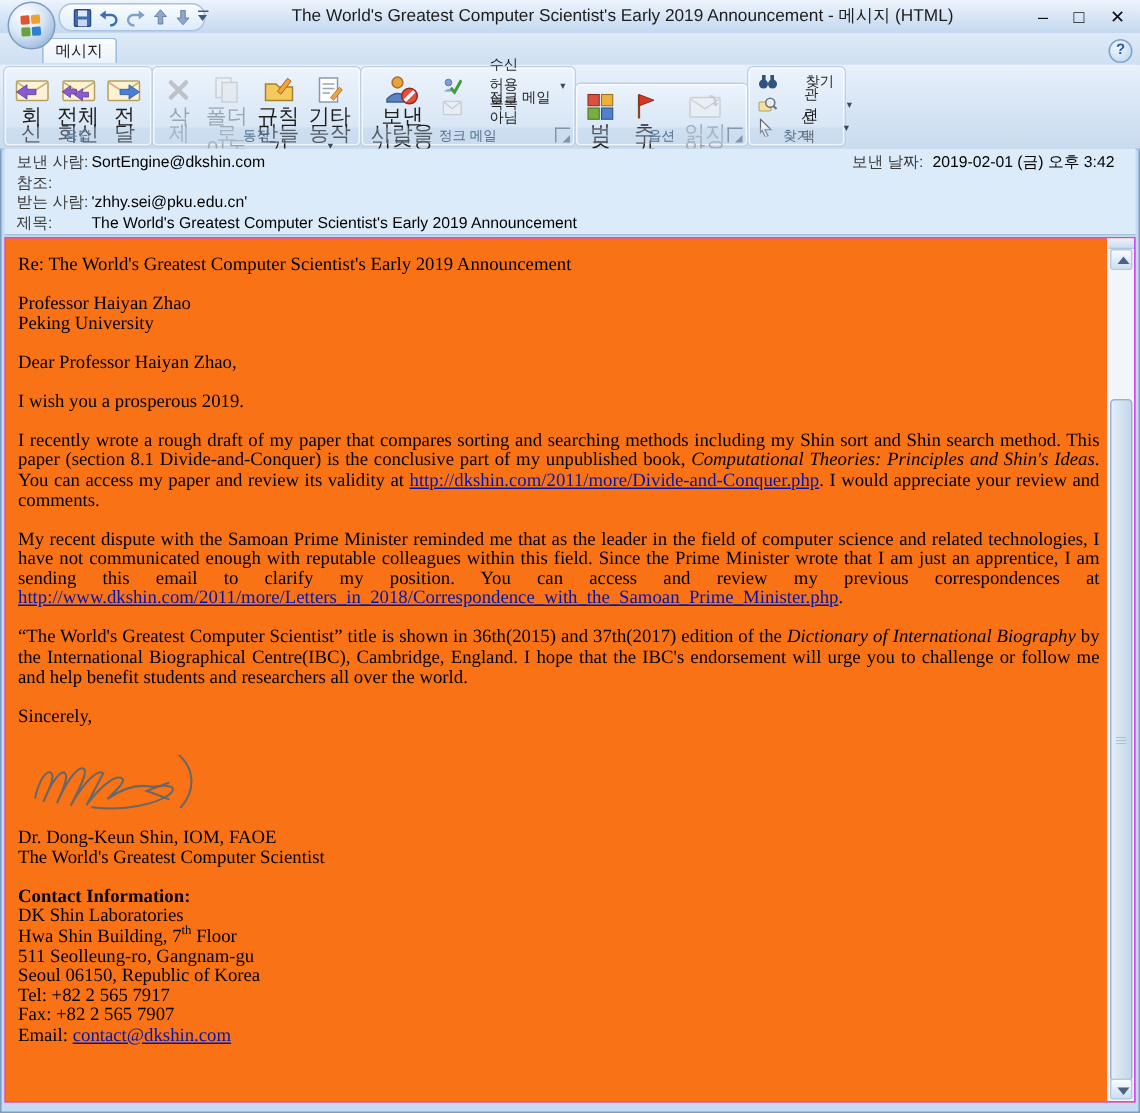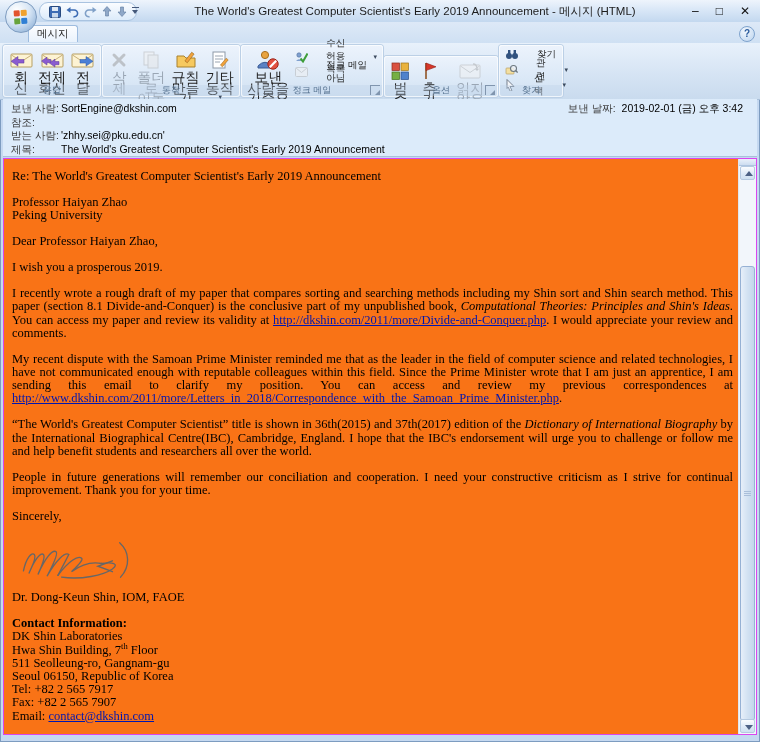--- a/index.html
+++ b/index.html
@@ -383,34 +383,33 @@
 
   <div class="bodywrap">
     <div class="bodycontent">
       <div class="pblock"><span>Re: The World's Greatest Computer Scientist's Early 2019 Announcement</span></div>
       <div class="pblock"><span>Professor Haiyan Zhao</span><br><span>Peking University</span></div>
       <div class="pblock"><span>Dear Professor Haiyan Zhao,</span></div>
       <div class="pblock"><span>I wish you a prosperous 2019.</span></div>
       <div class="pblock just"><span>I recently wrote a rough draft of my paper that compares sorting and searching methods including my Shin sort and Shin search method.  This paper (section 8.1 Divide-and-Conquer) is the conclusive part of my unpublished book, </span><span style="font-style: italic;">Computational Theories: Principles and Shin's Ideas</span><span>. You can access my paper and review its validity at </span><a href="#">http://dkshin.com/2011/more/Divide-and-Conquer.php</a><span>. I would appreciate your review and comments.</span></div>
       <div class="pblock just"><span>My recent dispute with the Samoan Prime Minister reminded me that as the leader in the field of computer science and related technologies, I have not communicated enough with reputable colleagues within this field. Since the Prime Minister wrote that I am just an apprentice, I am sending this email to clarify my position. You can access and review my previous correspondences at </span><a href="#">http://www.dkshin.com/2011/more/Letters_in_2018/Correspondence_with_the_Samoan_Prime_Minister.php</a><span>.</span></div>
       <div class="pblock just"><span>“The World's Greatest Computer Scientist” title is shown in 36th(2015) and 37th(2017) edition of the </span><span style="font-style: italic;">Dictionary of International Biography</span><span> by the International Biographical Centre(IBC), Cambridge, England. I hope that the IBC's endorsement will urge you to challenge or follow me and help benefit students and researchers all over the world.</span></div>
-      <div class="pblock just"><span>People in future generations will remember our conciliation and cooperation. I need your constructive criticism as I strive for continual improvement. Thank you for your time.</span></div>
       <div class="pblock"><span>Sincerely,</span></div>
       <div class="sigblock">
         <svg width="118" height="46" viewBox="0 0 130 50">
           <g fill="none" stroke="#676767" stroke-width="1.5" stroke-linecap="round">
             <path d="M6 38 C9 24 15 17 18 20 C21 23 15 34 12 41 C18 26 25 17 28 20 C31 23 25 35 22 42 C30 24 38 14 42 17 C45 20 36 36 32 44 C42 26 52 17 56 20 L44 43"></path>
             <path d="M44 43 C56 27 66 21 70 24 C73 26 63 35 59 39 C70 31 82 28 92 30"></path>
             <path d="M104 27 L88 33 L104 39"></path>
             <path d="M92 30 C104 28 112 30 104 36 C94 43 70 48 48 45"></path>
             <path d="M112 7 C123 17 124 33 113 45"></path>
           </g>
         </svg>
       </div>
-      <div class="pblock"><span>Dr. Dong-Keun Shin, IOM, FAOE</span><br></div>
+      <div class="pblock"><span>Dr. Dong-Keun Shin, IOM, FAOE</span><br><span>The World's Greatest Computer Scientist</span></div>
       <div class="pblock"><span style="font-weight: bold;">Contact Information:</span><br><span>DK Shin Laboratories</span><br><span>Hwa Shin Building, 7</span><sup>th</sup><span> Floor</span><br><span>511 Seolleung-ro, Gangnam-gu</span><br><span>Seoul 06150, Republic of Korea</span><br><span>Tel: +82 2 565 7917</span><br><span>Fax: +82 2 565 7907</span><br><span>Email: </span><a href="#">contact@dkshin.com</a><br><br></div>
     </div>
 
     <div class="scrollbar">
       <div class="sb-split"></div>
       <div class="sb-btn sb-up">
           <span class="tri-up"></span>
         </div>
       <div class="sb-thumb"></div>
       <div class="sb-btn sb-down">

